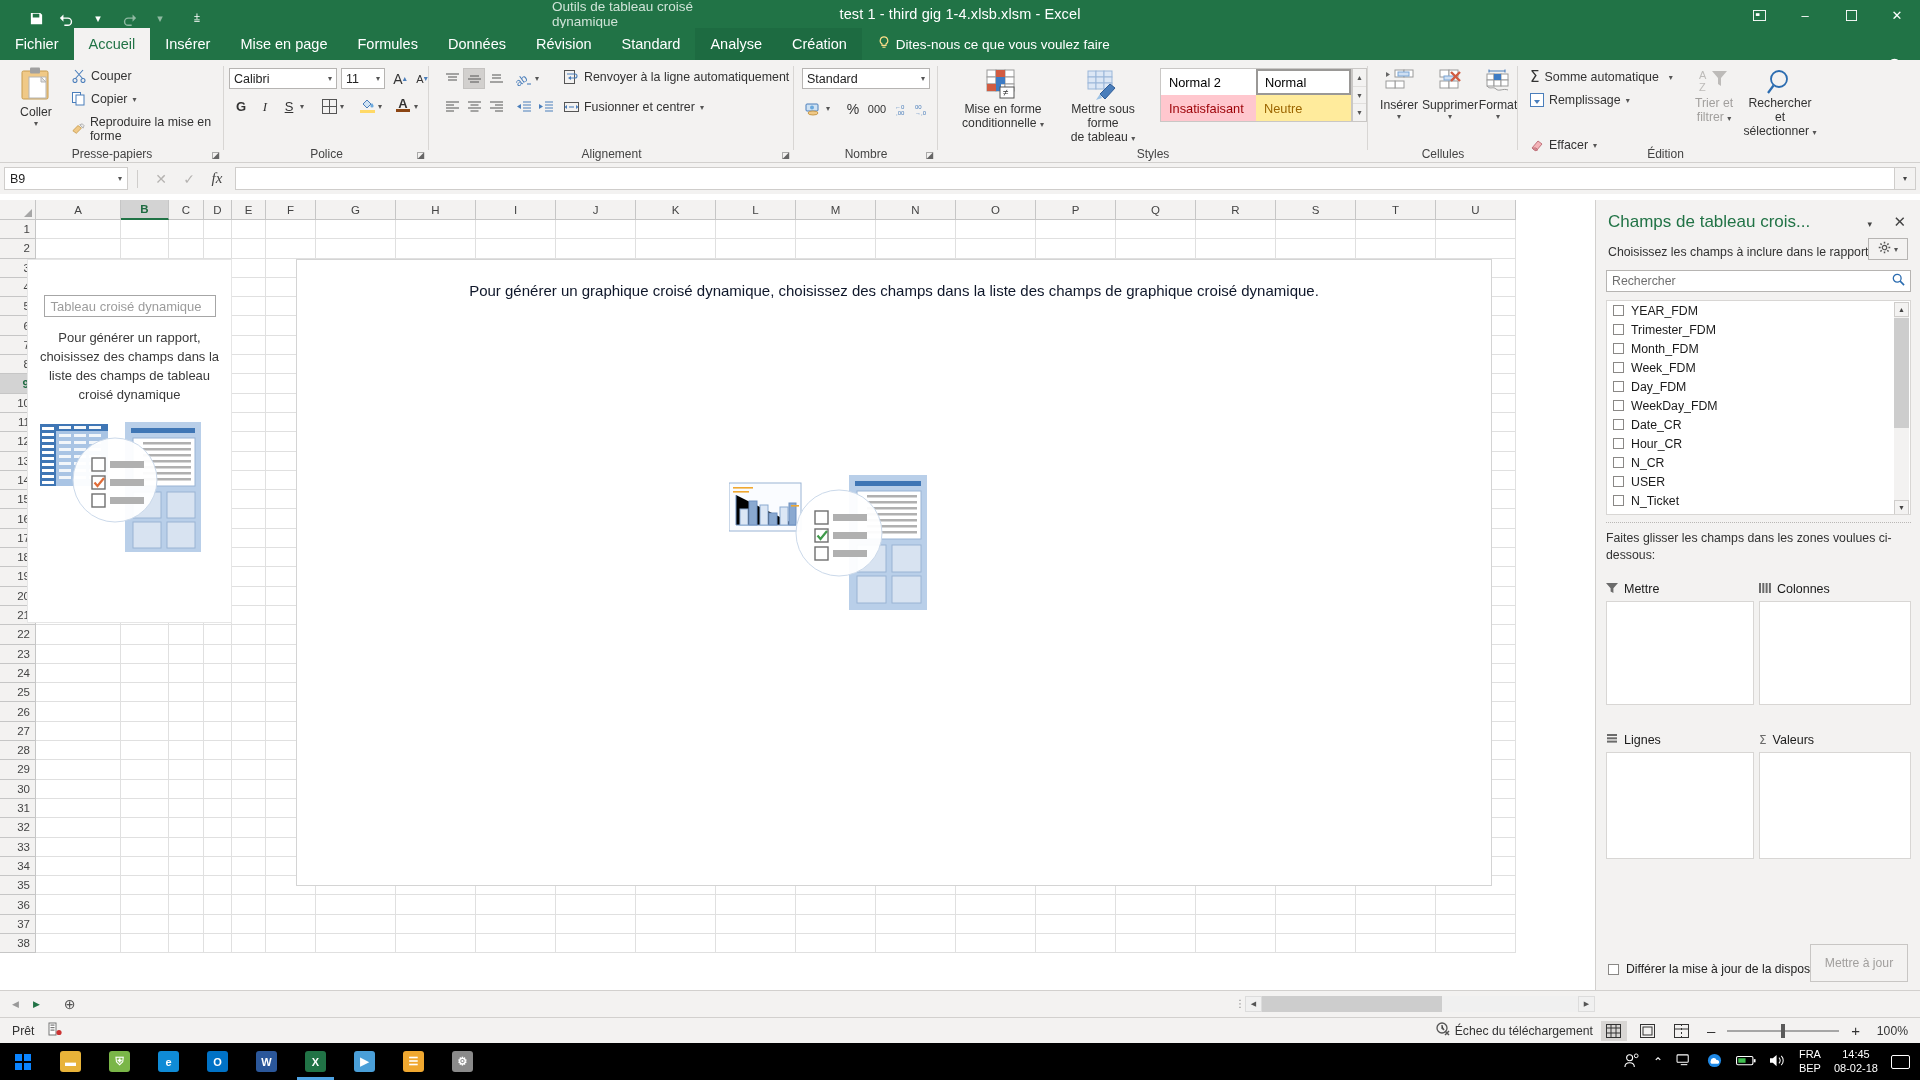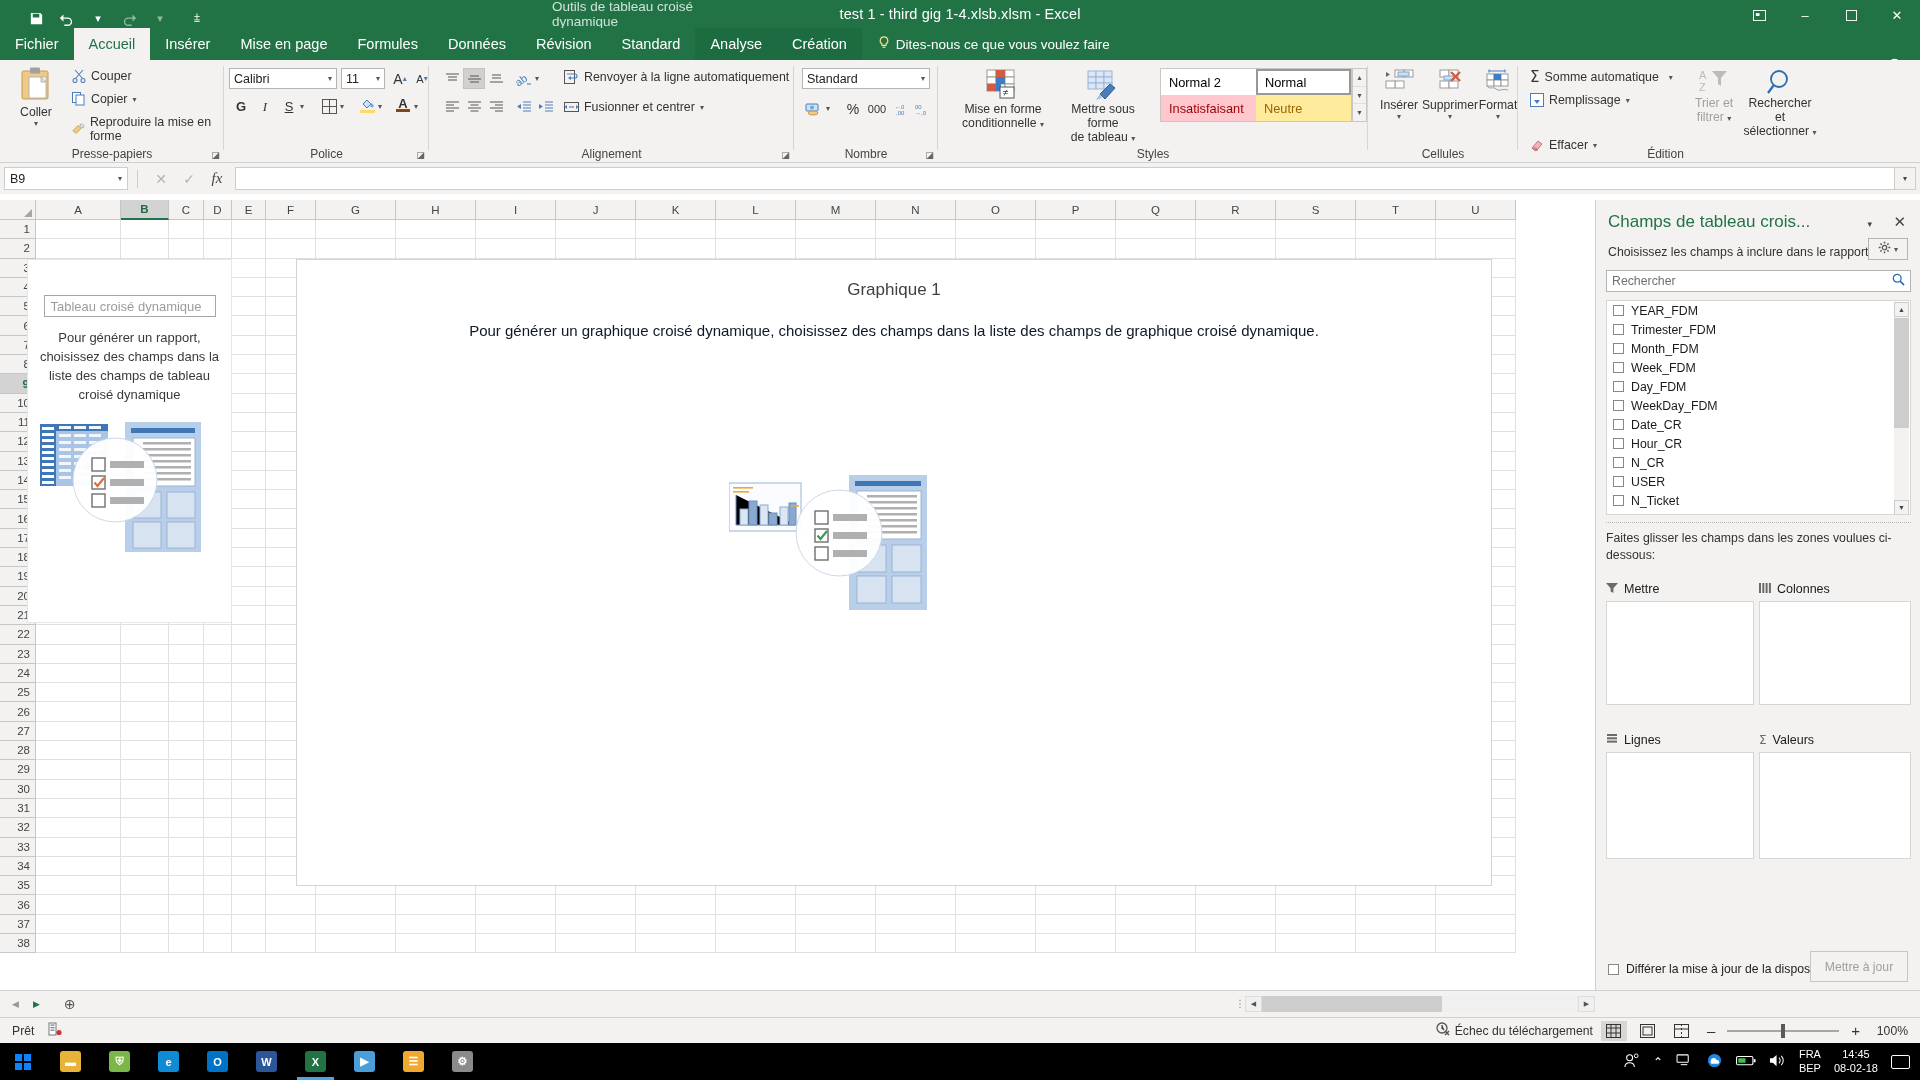--- a/index.html
+++ b/index.html
@@ -237,21 +237,21 @@
   .fp-listscroll .thumb { position: absolute; left: 0; top: 16px; width: 15px; height: 110px; background: #cdcdcd; }
 
   .fp-hint { position: absolute; left: 10px; top: 630px; font-size: 12.3px; color: #333; line-height: 1.35; width: 300px; }
   .dropzone { position: absolute; background: #f3f2f1; }
   .dz-label { display: flex; align-items: center; gap: 6px; font-size: 12.5px; color: #1a1a1a; height: 18px; }
   .dz-box { background: #fff; border: 1px solid #d8d6d4; }
   .fp-divider { position: absolute; left: 10px; width: 305px; height: 1px; border-top: 1px dotted #b9b7b5; }
 
   .fp-defer { position: absolute; left: 12px; bottom: 14px; display: flex; align-items: center; gap: 7px; font-size: 12.2px; color: #222; }
   .fp-update {
-    position: absolute; right: 12px; bottom: 8px; width: 98px; height: 31px;
+    position: absolute; right: 12px; bottom: 8px; width: 98px; height: 38px;
     border: 1px solid #c8c6c4; background: #f3f2f1; color: #a19f9d;
     display: flex; align-items: center; justify-content: center; font-size: 12.2px;
   }
 
   
   .sheetbar {
     position: absolute; left: 0; bottom: 63px; width: 1920px; height: 27px;
     background: #f3f2f1; border-top: 1px solid #d2d0ce; display: flex; align-items: stretch;
   }
   .navarrows { display: flex; align-items: center; gap: 14px; padding: 0 12px; font-size: 9px; color: #555; }
@@ -1784,21 +1784,20 @@
             <path stroke="#e06c38" stroke-width="2.2" fill="none" d="M57.5 60.5l3 3.5 6.5-8"></path>
             <rect x="73" y="57" width="34" height="7" fill="#b0b0b0"></rect>
             <rect x="55" y="72" width="13" height="13" fill="#fff" stroke="#6f6f6f" stroke-width="1.4"></rect>
             <rect x="73" y="75" width="34" height="7" fill="#b0b0b0"></rect>
           </g>
         </svg>
       </div>
     </div>
 
     <div class="chartobj">
-      <div class="ch-title">Graphique 1</div>
       <div class="ch-sub">Pour générer un graphique croisé dynamique, choisissez des champs dans la liste des champs de graphique croisé dynamique.</div>
       <div class="ch-art">
         <svg width="250" height="165" viewBox="0 0 250 165">
 
           <rect x="0" y="8" width="72" height="48" fill="#fafcff" stroke="#9ab4d4"></rect>
           <g fill="#f0a830">
             <rect x="4" y="12" width="20" height="1.6"></rect>
               <rect x="4" y="16" width="16" height="1.6"></rect>
           </g>
           <path stroke="#6d8fc0" stroke-width="1" d="M7 20v30h60"></path>

